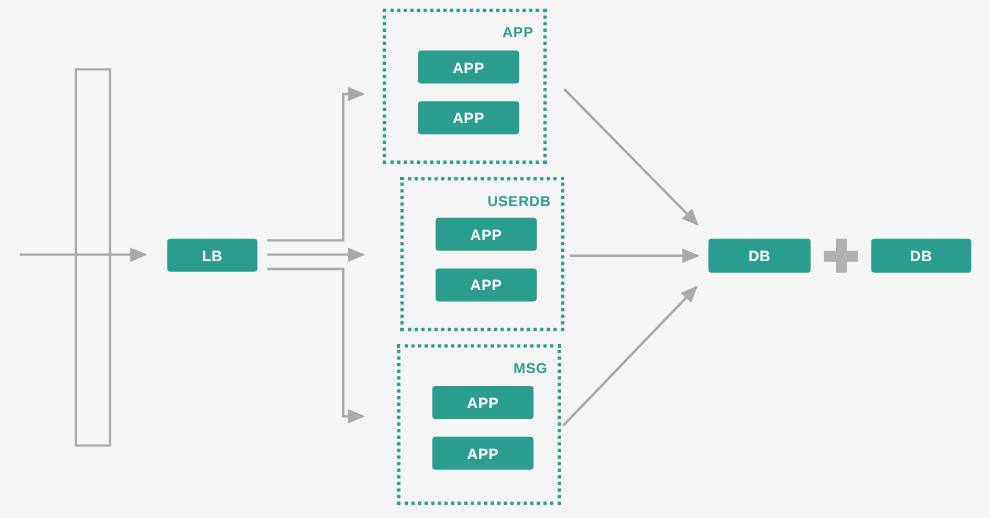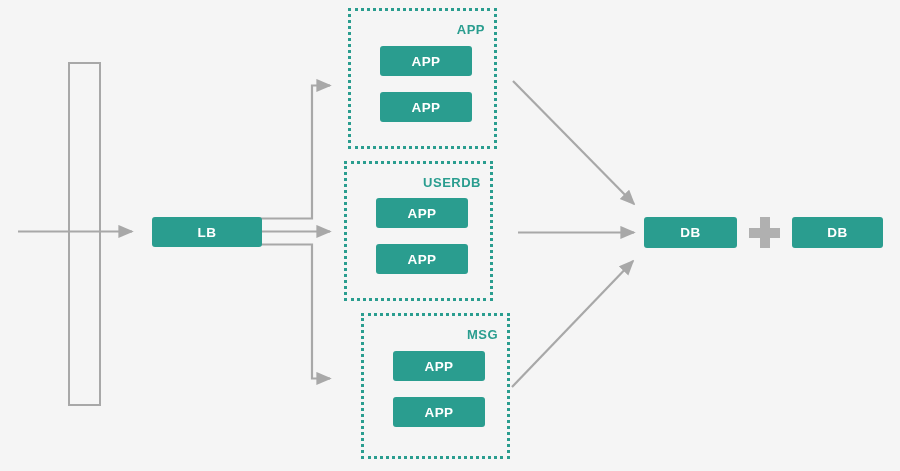--- a/index.html
+++ b/index.html
@@ -118,35 +118,35 @@
       <line x1="518" y1="232.5" x2="634" y2="232.5" stroke="#a8a8a8" stroke-width="2.2" marker-end="url(#arrowhead)"></line>
     </g>
 
     <g>
       <line x1="512" y1="387" x2="633" y2="261" stroke="#a8a8a8" stroke-width="2.2" marker-end="url(#arrowhead)"></line>
     </g>
   </svg>
 
   <div class="boundary-rect" style="left:68px; top:62px; width:33px; height:344px;"></div>
 
-  <div class="node-box" style="left:152px; top:217px; width:110px; height:30px;">
+  <div class="node-box" style="left:152px; top:217px; width:82px; height:30px;">
     <span>LB</span>
   </div>
 
   <div class="group-box" style="left:348px; top:8px; width:149px; height:141px;">
     <div class="group-label" style="right:9px; top:11px;">APP</div>
     <div class="node-box" style="left:29px; top:35px; width:92px; height:30px;">
       <span>APP</span>
     </div>
     <div class="node-box" style="left:29px; top:81px; width:92px; height:30px;">
       <span>APP</span>
     </div>
   </div>
 
-  <div class="group-box" style="left:344px; top:161px; width:149px; height:140px;">
+  <div class="group-box" style="left:364px; top:161px; width:149px; height:140px;">
     <div class="group-label" style="right:9px; top:11px;">USERDB</div>
     <div class="node-box" style="left:29px; top:34px; width:92px; height:30px;">
       <span>APP</span>
     </div>
     <div class="node-box" style="left:29px; top:80px; width:92px; height:30px;">
       <span>APP</span>
     </div>
   </div>
 
   <div class="group-box" style="left:361px; top:313px; width:149px; height:146px;">

